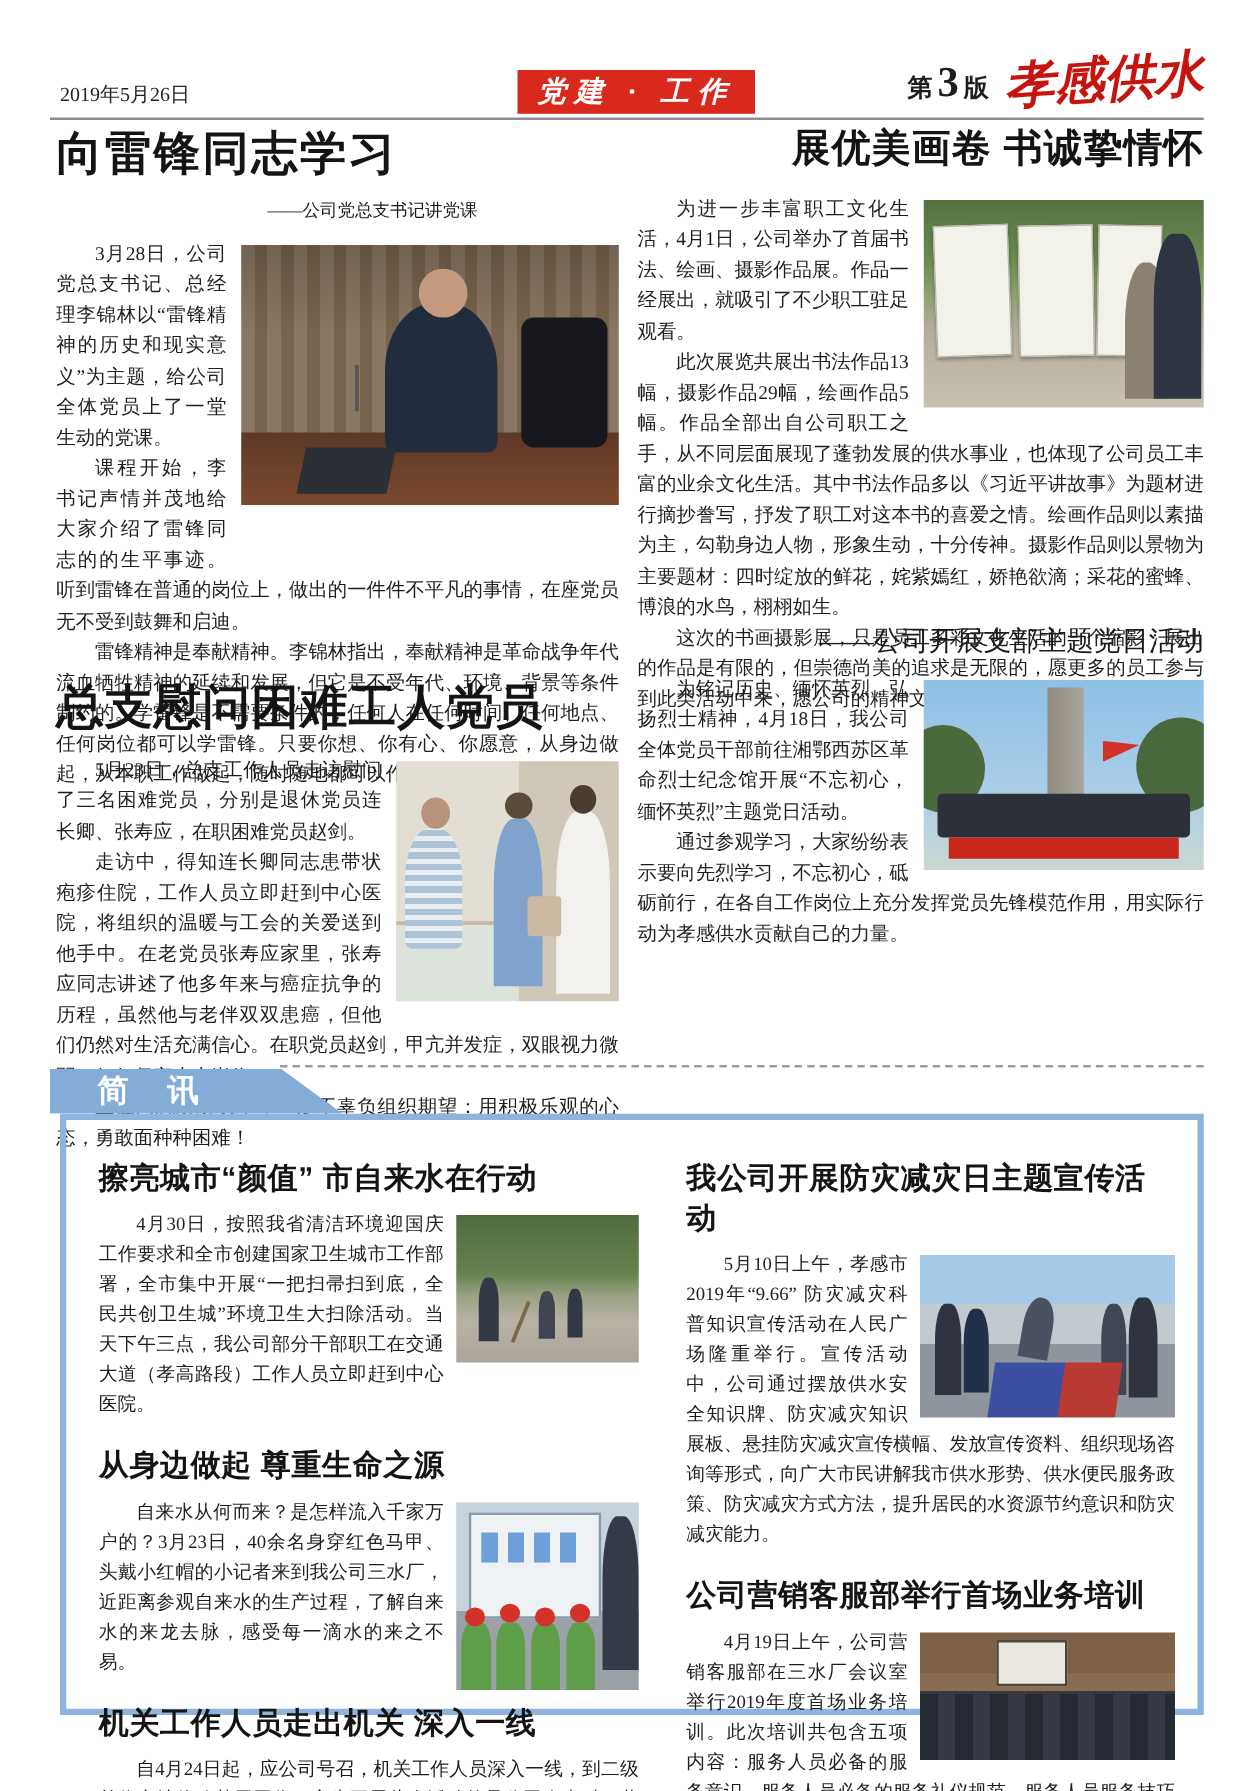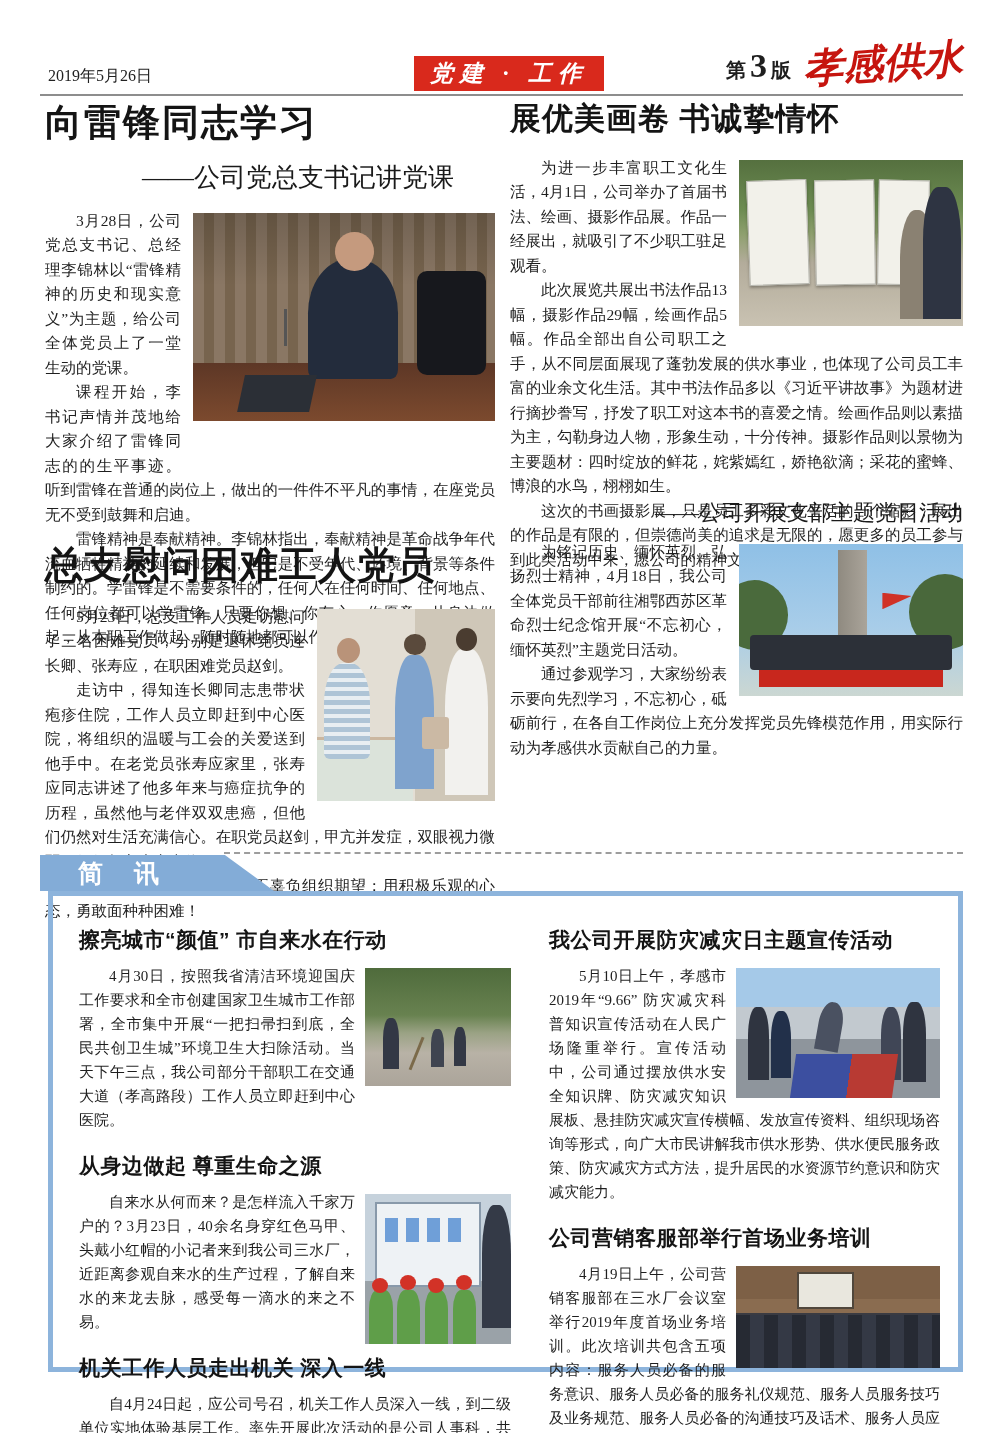--- a/index.html
+++ b/index.html
@@ -32,29 +32,29 @@
   .art{position:absolute;}
   .art h2{margin:0;font-family:"Liberation Sans","DejaVu Sans",sans-serif;color:#141414;font-weight:bold;}
   .sub{font-family:"Liberation Serif",serif;color:#1a1a1a;}
   .bt{font-size:15.5px;line-height:1.58;text-align:justify;color:#1e1e1e;}
   .bt p{margin:0;text-indent:2em;}
   .ph{float:right;position:relative;overflow:hidden;background:#ccc;}
   .el{position:absolute;}
 
   #a1{left:45px;top:98px;width:450px;}
   #a1 h2{font-size:37px;letter-spacing:2px;}
-  #a1 .sub{font-size:26px;text-align:center;padding-left:56px;margin:12px 0 14px;}
+  #a1 .sub{font-size:14px;text-align:center;padding-left:56px;margin:12px 0 14px;}
   #a1 .ph{width:302px;height:208px;margin:4px 0 56px 12px;}
 
   #a2{left:45px;top:540px;width:450px;}
   #a2 h2{font-size:38px;letter-spacing:1px;margin-bottom:14px;}
   #a2 .ph{width:178px;height:192px;margin:4px 0 6px 12px;}
 
   #b1{left:510px;top:98px;width:453px;}
-  #b1 h2{font-size:31px;letter-spacing:1px;margin-bottom:16px;}
+  #b1 h2{font-size:31px;letter-spacing:1px;margin-bottom:16px;text-align:right;}
   #b1 .ph{width:224px;height:166px;margin:4px 0 8px 12px;}
 
   #b2{left:510px;top:488px;width:453px;}
   #b2 h2{font-size:33px;letter-spacing:1px;}
   #b2 .sub{font-size:22px;text-align:right;margin:10px 0 12px;}
   #b2 .ph{width:224px;height:152px;margin:4px 0 12px 12px;}
 
   
   .dash-line{left:224px;top:852px;width:739px;border-top:2px dashed #9d9d9d;height:0;}
   .briefs-banner{
@@ -63,21 +63,21 @@
     color:#fff;font-family:"Liberation Sans",sans-serif;font-size:25px;font-weight:bold;
     letter-spacing:12px;line-height:36px;padding-left:38px;box-sizing:border-box;
   }
   .briefs-box{
     left:48px;top:891px;width:915px;height:481px;box-sizing:border-box;
     border:5px solid #8db4dc;display:flex;gap:38px;padding:18px 18px 0 26px;
   }
   .bcol-l{flex:0 0 432px;width:432px;}
   .bcol-r{flex:1;}
   .brief h3{
-    font-family:"Liberation Sans","DejaVu Sans",sans-serif;font-size:21px;font-weight:bold;
+    font-family:"Liberation Sans","DejaVu Sans",sans-serif;font-size:24px;font-weight:bold;
     color:#141414;margin:20px 0 10px;letter-spacing:0.5px;
   }
   .brief:first-child h3{margin-top:12px;}
   .brief .bt{font-size:15px;line-height:1.6;}
   .ph-b1{width:146px;height:118px;margin:4px 0 6px 10px;}
   .ph-b2{width:146px;height:150px;margin:4px 0 6px 10px;}
   .ph-b4{width:204px;height:130px;margin:4px 0 6px 10px;}
   .ph-b5{width:204px;height:102px;margin:4px 0 6px 10px;}
 
   

